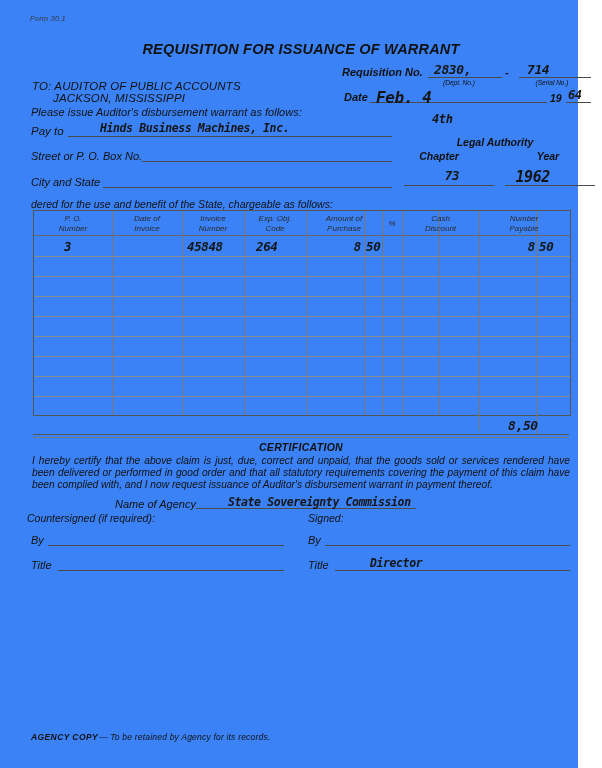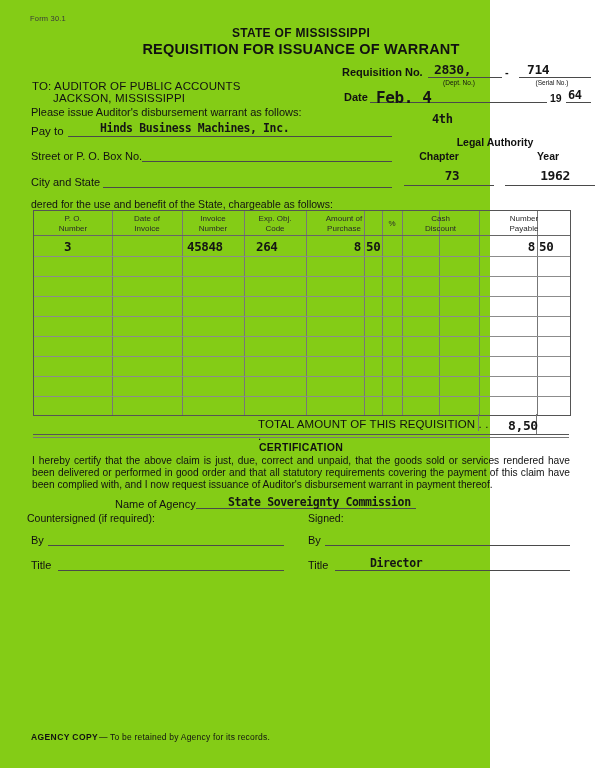--- a/index.html
+++ b/index.html
@@ -13,23 +13,24 @@
     height: 768px;
     position: relative;
     font-family: "Liberation Sans", sans-serif;
     color: #111111;
     overflow: hidden;
   }
 
   .page {
     position: absolute;
     left: 0; top: 0;
-    width: 490px;
+    width: 578px;
     height: 768px;
-    background: #84cc16;
+    background: #3b82f6;
+    font-style: italic;
   }
 
   
   .abs { position: absolute; }
   .center { text-align: center; }
   .right { text-align: right; }
 
   
   .typed {
     font-family: "DejaVu Sans Mono", "Liberation Mono", monospace;
@@ -90,21 +91,21 @@
 
   #settle-1 { left: 31px; top: 188px; font-size: 10.5px; letter-spacing: 0.02px; }
   #settle-2 { left: 31px; top: 198px; font-size: 10.5px; letter-spacing: 0.02px; }
 
   
   #fourth     { left: 432px; top: 112px; font-size: 12px; }
   #legal-auth { left: 400px; top: 136px; width: 190px; font-size: 10.5px; font-weight: bold; }
   #chapter-lbl{ left: 404px; top: 150px; width: 70px; font-size: 10.5px; font-weight: bold; }
   #year-lbl   { left: 518px; top: 150px; width: 60px; font-size: 10.5px; font-weight: bold; }
   #chapter-val{ left: 432px; top: 168px; width: 40px; font-size: 12.5px; }
-  #year2-val  { left: 528px; top: 168px; width: 54px; font-size: 13px; }
+  #year2-val  { left: 496px; top: 168px; width: 54px; font-size: 15px; text-align: right; }
 
   
   #grid {
     position: absolute;
     left: 33px; top: 210px;
     width: 536px; height: 204px;
     border-top: 1px solid #555;
     border-bottom: 1px solid #555;
     border-left: 1px solid #555;
     border-right: 1px solid #555;
@@ -183,21 +184,20 @@
   
   #footer-bold { left: 31px; top: 732px; font-size: 8.5px; font-weight: bold; letter-spacing: 0.4px; }
   #footer-rest { left: 99px; top: 732px; font-size: 8.5px; letter-spacing: 0.2px; }
 </style>
 </head>
 <body>
 
 <div class="page">
 
   <div class="abs" id="form-no">Form 30.1</div>
-  <div class="abs center" id="title-1">STATE OF MISSISSIPPI</div>
   <div class="abs" id="to-line1">TO: AUDITOR OF PUBLIC ACCOUNTS</div>
 
   <div class="abs center" id="title-2">REQUISITION FOR ISSUANCE OF WARRANT</div>
   <div class="abs" id="to-line2">JACKSON, MISSISSIPPI</div>
   <div class="abs" id="please-issue">Please issue Auditor's disbursement warrant as follows:</div>
 
   <div class="abs" id="req-label">Requisition No.</div>
   <div class="rule" style="left:428px; top:77px; width:74px;"></div>
   <div class="abs typed" id="req-dept-val">2830,</div>
   <div class="abs" id="req-dash">-</div>
@@ -298,21 +298,20 @@
     <div class="cellval typed" style="left:352px; top:28px;"></div>
     <div class="cellval typed right" style="left:370px; top:28px; width:33px;"></div>
     <div class="cellval typed" style="left:407px; top:28px;"></div>
     <div class="cellval typed right" style="left:450px; top:28px; width:51px; ">8</div>
     <div class="cellval typed" style="left:505px; top:28px;">50</div>
   </div>
 
   <div id="total-band"></div>
   <div id="total-vline"></div>
   <div id="total-vline2"></div>
-  <div class="abs" id="total-label">TOTAL AMOUNT OF THIS REQUISITION . . .</div>
   <div class="abs typed" id="total-val"><span>8</span><span>,</span><span>50</span></div>
   <div id="double-rule"></div>
 
   <div class="abs center" id="cert-title">CERTIFICATION</div>
   <div id="cert-body">I hereby certify that the above claim is just, due, correct and unpaid, that the goods sold or services rendered have been delivered or performed in good order and that all statutory requirements covering the payment of this claim have been complied with, and I now request issuance of Auditor's disbursement warrant in payment thereof.</div>
 
   <div class="abs" id="agency-label">Name of Agency</div>
   <div class="rule" style="left:196px; top:508px; width:220px;"></div>
   <div class="abs typed" id="agency-val">State Sovereignty Commission</div>
 

